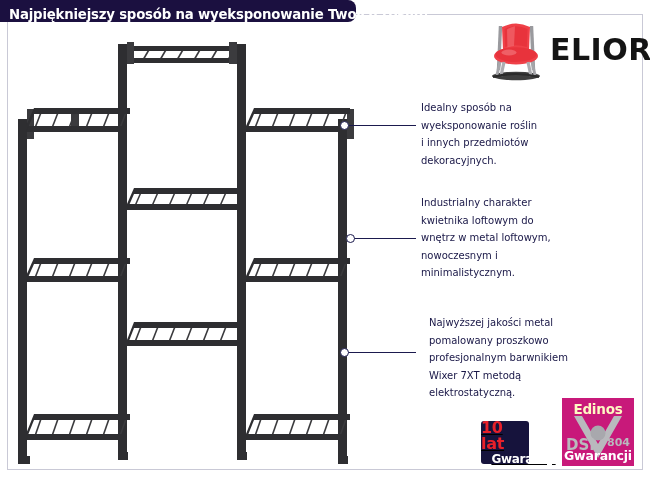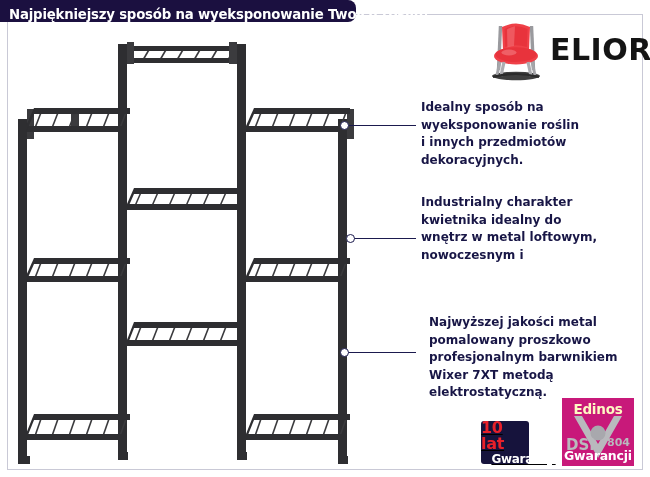--- a/index.html
+++ b/index.html
@@ -57,22 +57,22 @@
 
   
   .product{
     position:absolute;left:8px;top:24px;width:390px;height:440px;
   }
 
   
   .feature{
     position:absolute;
     color:#181646;
-    font-size:12px;
-    font-weight:bold;
+    font-size:10px;
+    font-weight:normal;
     line-height:17.6px;
     width:225px;
   }
   .f1{left:421px;top:99px;}
   .f2{left:421px;top:194px;}
   .f3{left:429px;top:314px;}
 
   .leader{position:absolute;z-index:4;}
   .leader-line{
     position:absolute;height:0;border-top:1.4px solid #1b1a4e;
@@ -321,23 +321,24 @@
 
   <div class="feature f1">
     <div>Idealny sposób na</div>
     <div>wyeksponowanie roślin</div>
     <div>i innych przedmiotów</div>
     <div>dekoracyjnych.</div>
   </div>
 
   <div class="feature f2">
     <div>Industrialny charakter</div>
-    <div>kwietnika idealny do</div>
+    <div>kwietnika loftowym do</div>
     <div>wnętrz w metal loftowym,</div>
     <div>nowoczesnym i</div>
+    <div>minimalistycznym.</div>
   </div>
 
   <div class="feature f3">
     <div>Najwyższej jakości metal</div>
     <div>pomalowany proszkowo</div>
     <div>profesjonalnym barwnikiem</div>
     <div>Wixer 7XT metodą</div>
     <div>elektrostatyczną.</div>
   </div>
 

